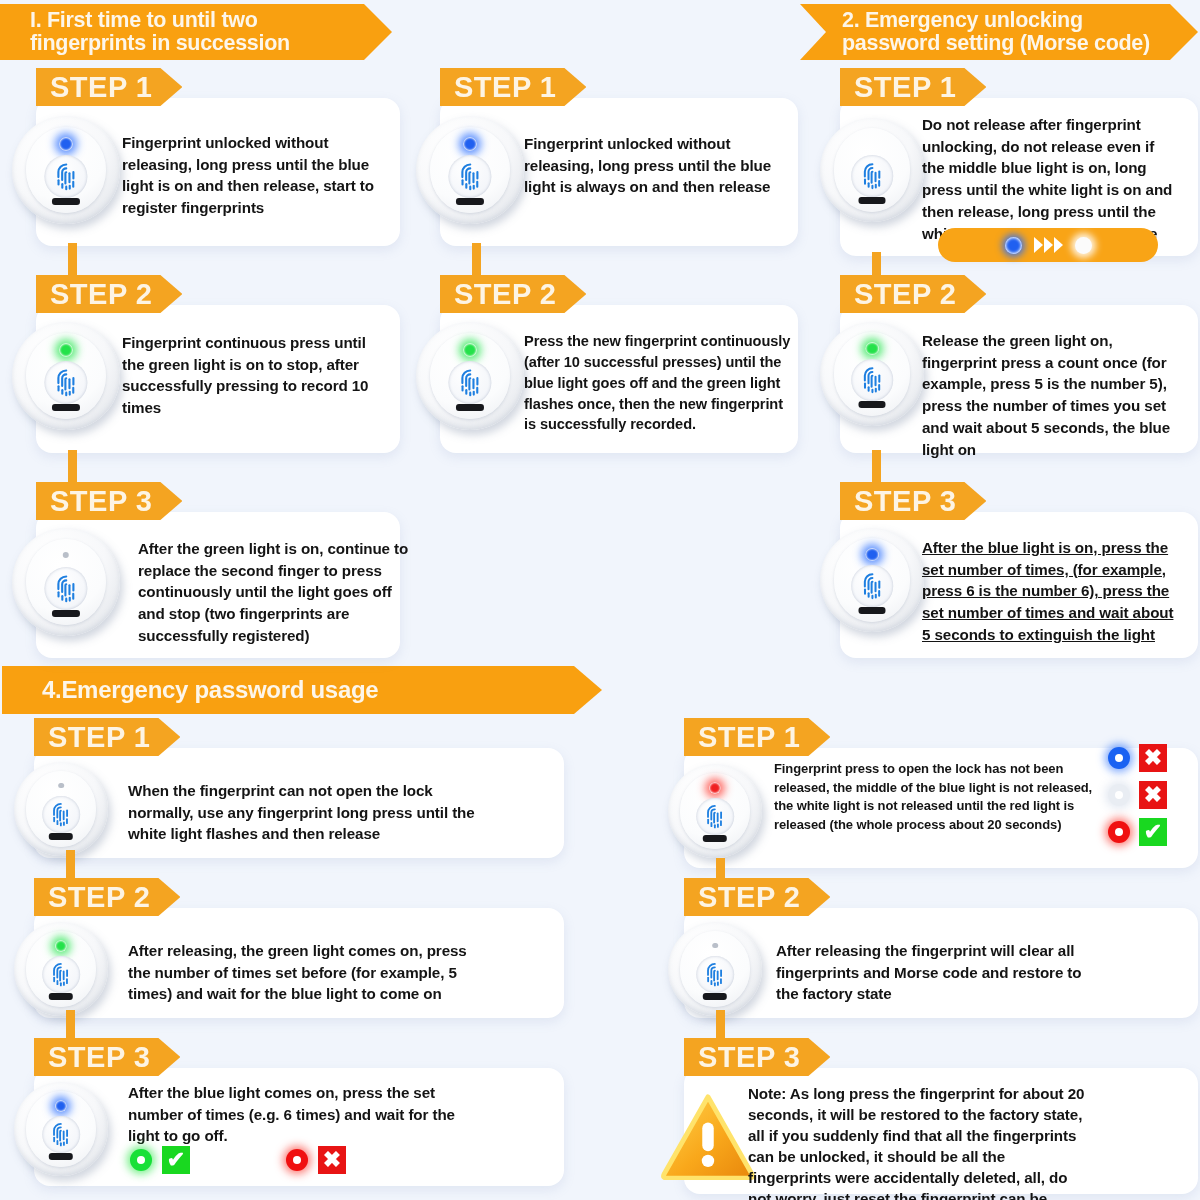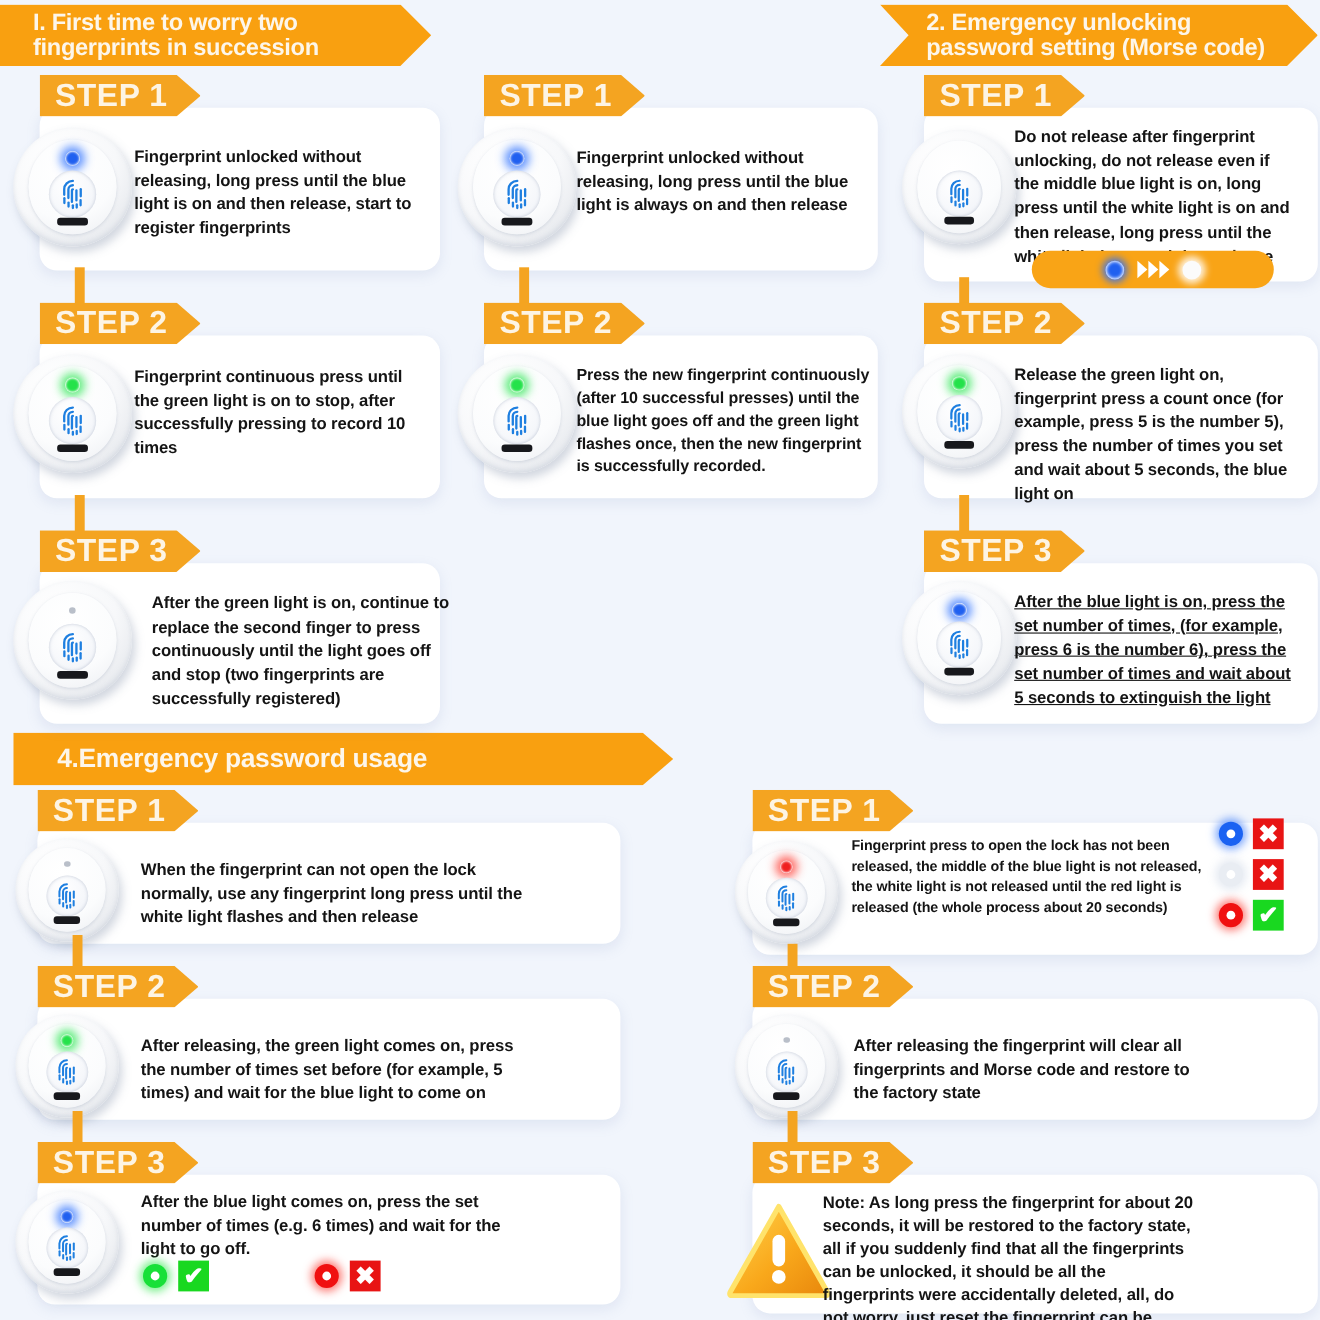--- a/index.html
+++ b/index.html
@@ -33,21 +33,21 @@
 
   
   #hdr1 { left: 0; top: 4px; width: 392px; height: 56px; font-size: 21.5px; }
   #hdr1 .banner-text { padding-left: 30px; }
   
   #hdr2 { left: 398px; top: 4px; width: 392px; height: 56px; font-size: 21.5px; }
   
   #hdr3 { left: 800px; top: 4px; width: 398px; height: 56px; font-size: 21.5px; }
   #hdr3 .banner-text { padding-left: 42px; padding-right: 18px; }
   
-  #hdr4 { left: 12px; top: 666px; width: 600px; height: 48px; font-size: 24px; }
+  #hdr4 { left: 2px; top: 666px; width: 600px; height: 48px; font-size: 24px; }
   #hdr4 .banner-text { padding-left: 40px; }
   
   #hdr5 { left: 620px; top: 666px; width: 578px; height: 48px; font-size: 24px; }
   #hdr5 .banner-text { padding-left: 80px; }
 
   
   .step-tag {
     position: absolute;
     height: 38px;
     background: #f4a421;
@@ -182,21 +182,21 @@
 
   
   .warning { position: absolute; width: 96px; height: 88px; }
 </style>
 </head>
 <body>
 
 <div class="canvas">
 
   <div class="banner point-right" id="hdr1">
-    <div class="banner-text">I. First time to worry two fingerprints in succession</div>
+    <div class="banner-text">I. First time to until two fingerprints in succession</div>
   </div>
   <div class="banner notch-left point-right" id="hdr3">
     <div class="banner-text">2. Emergency unlocking password setting (Morse code)</div>
   </div>
   <div class="banner point-right" id="hdr4">
     <div class="banner-text">4.Emergency password usage</div>
   </div>
 
   <div class="connector" style="left:68px; top:243px; height:42px;"></div>
   <div class="connector" style="left:68px; top:450px; height:42px;"></div>

